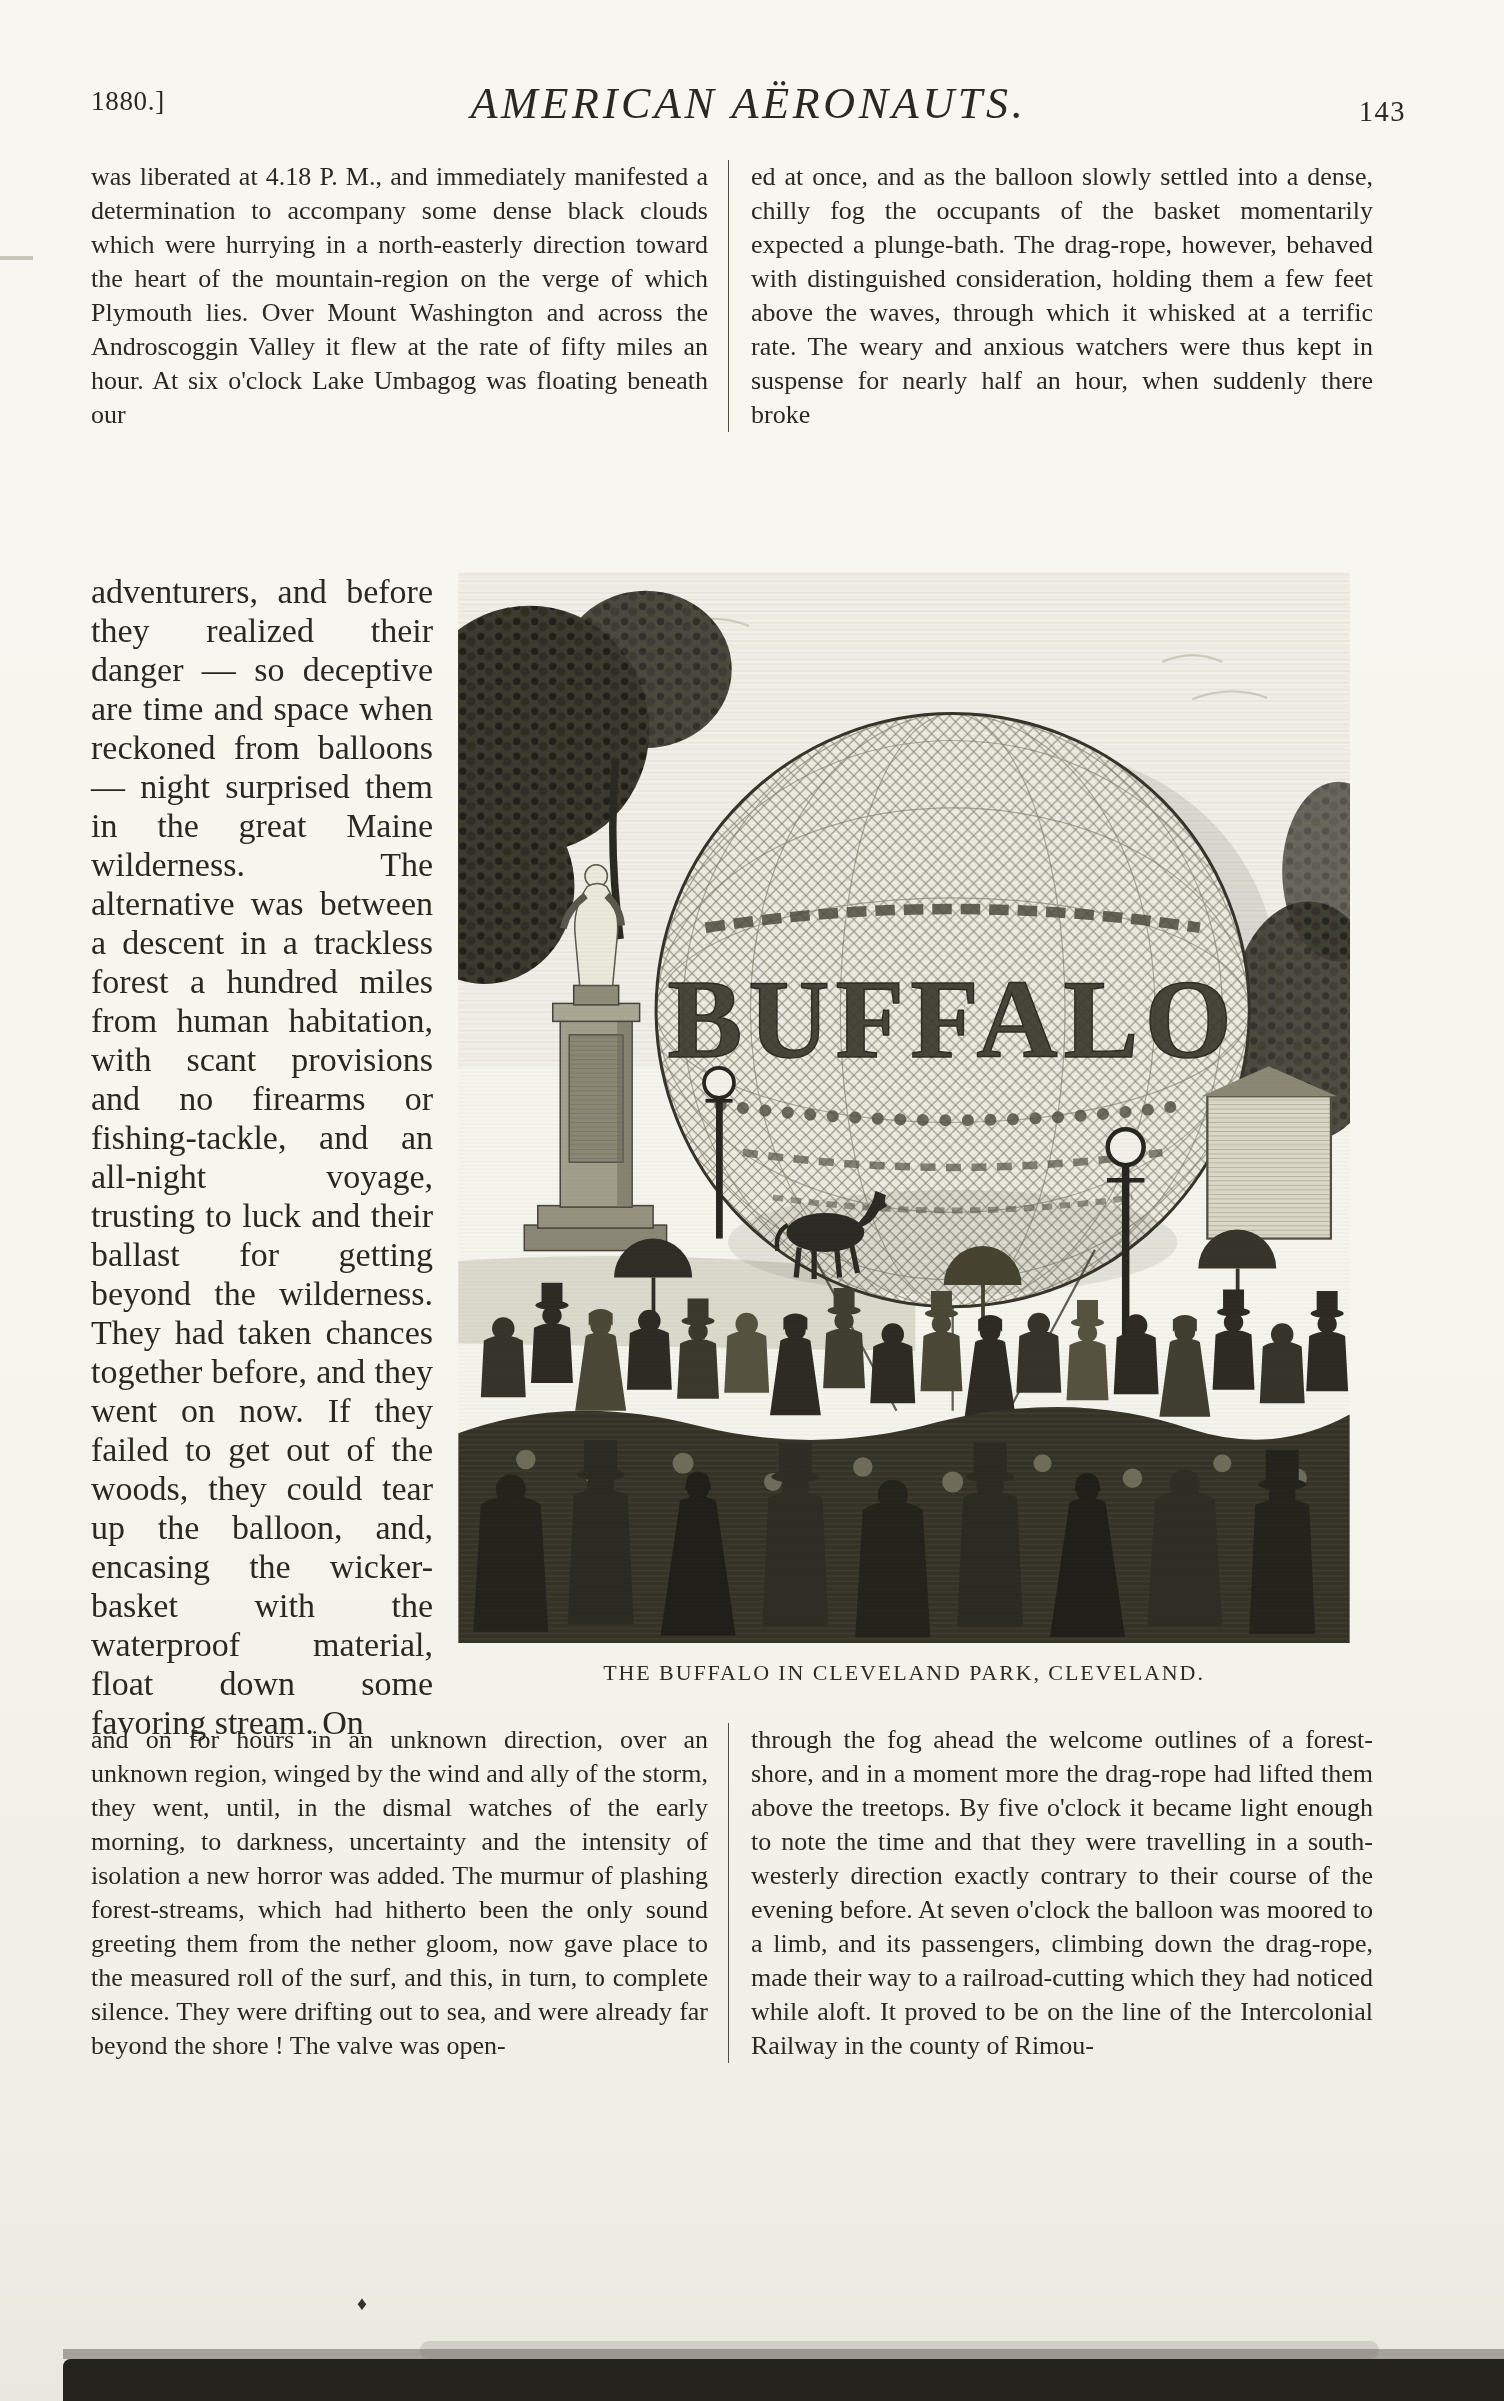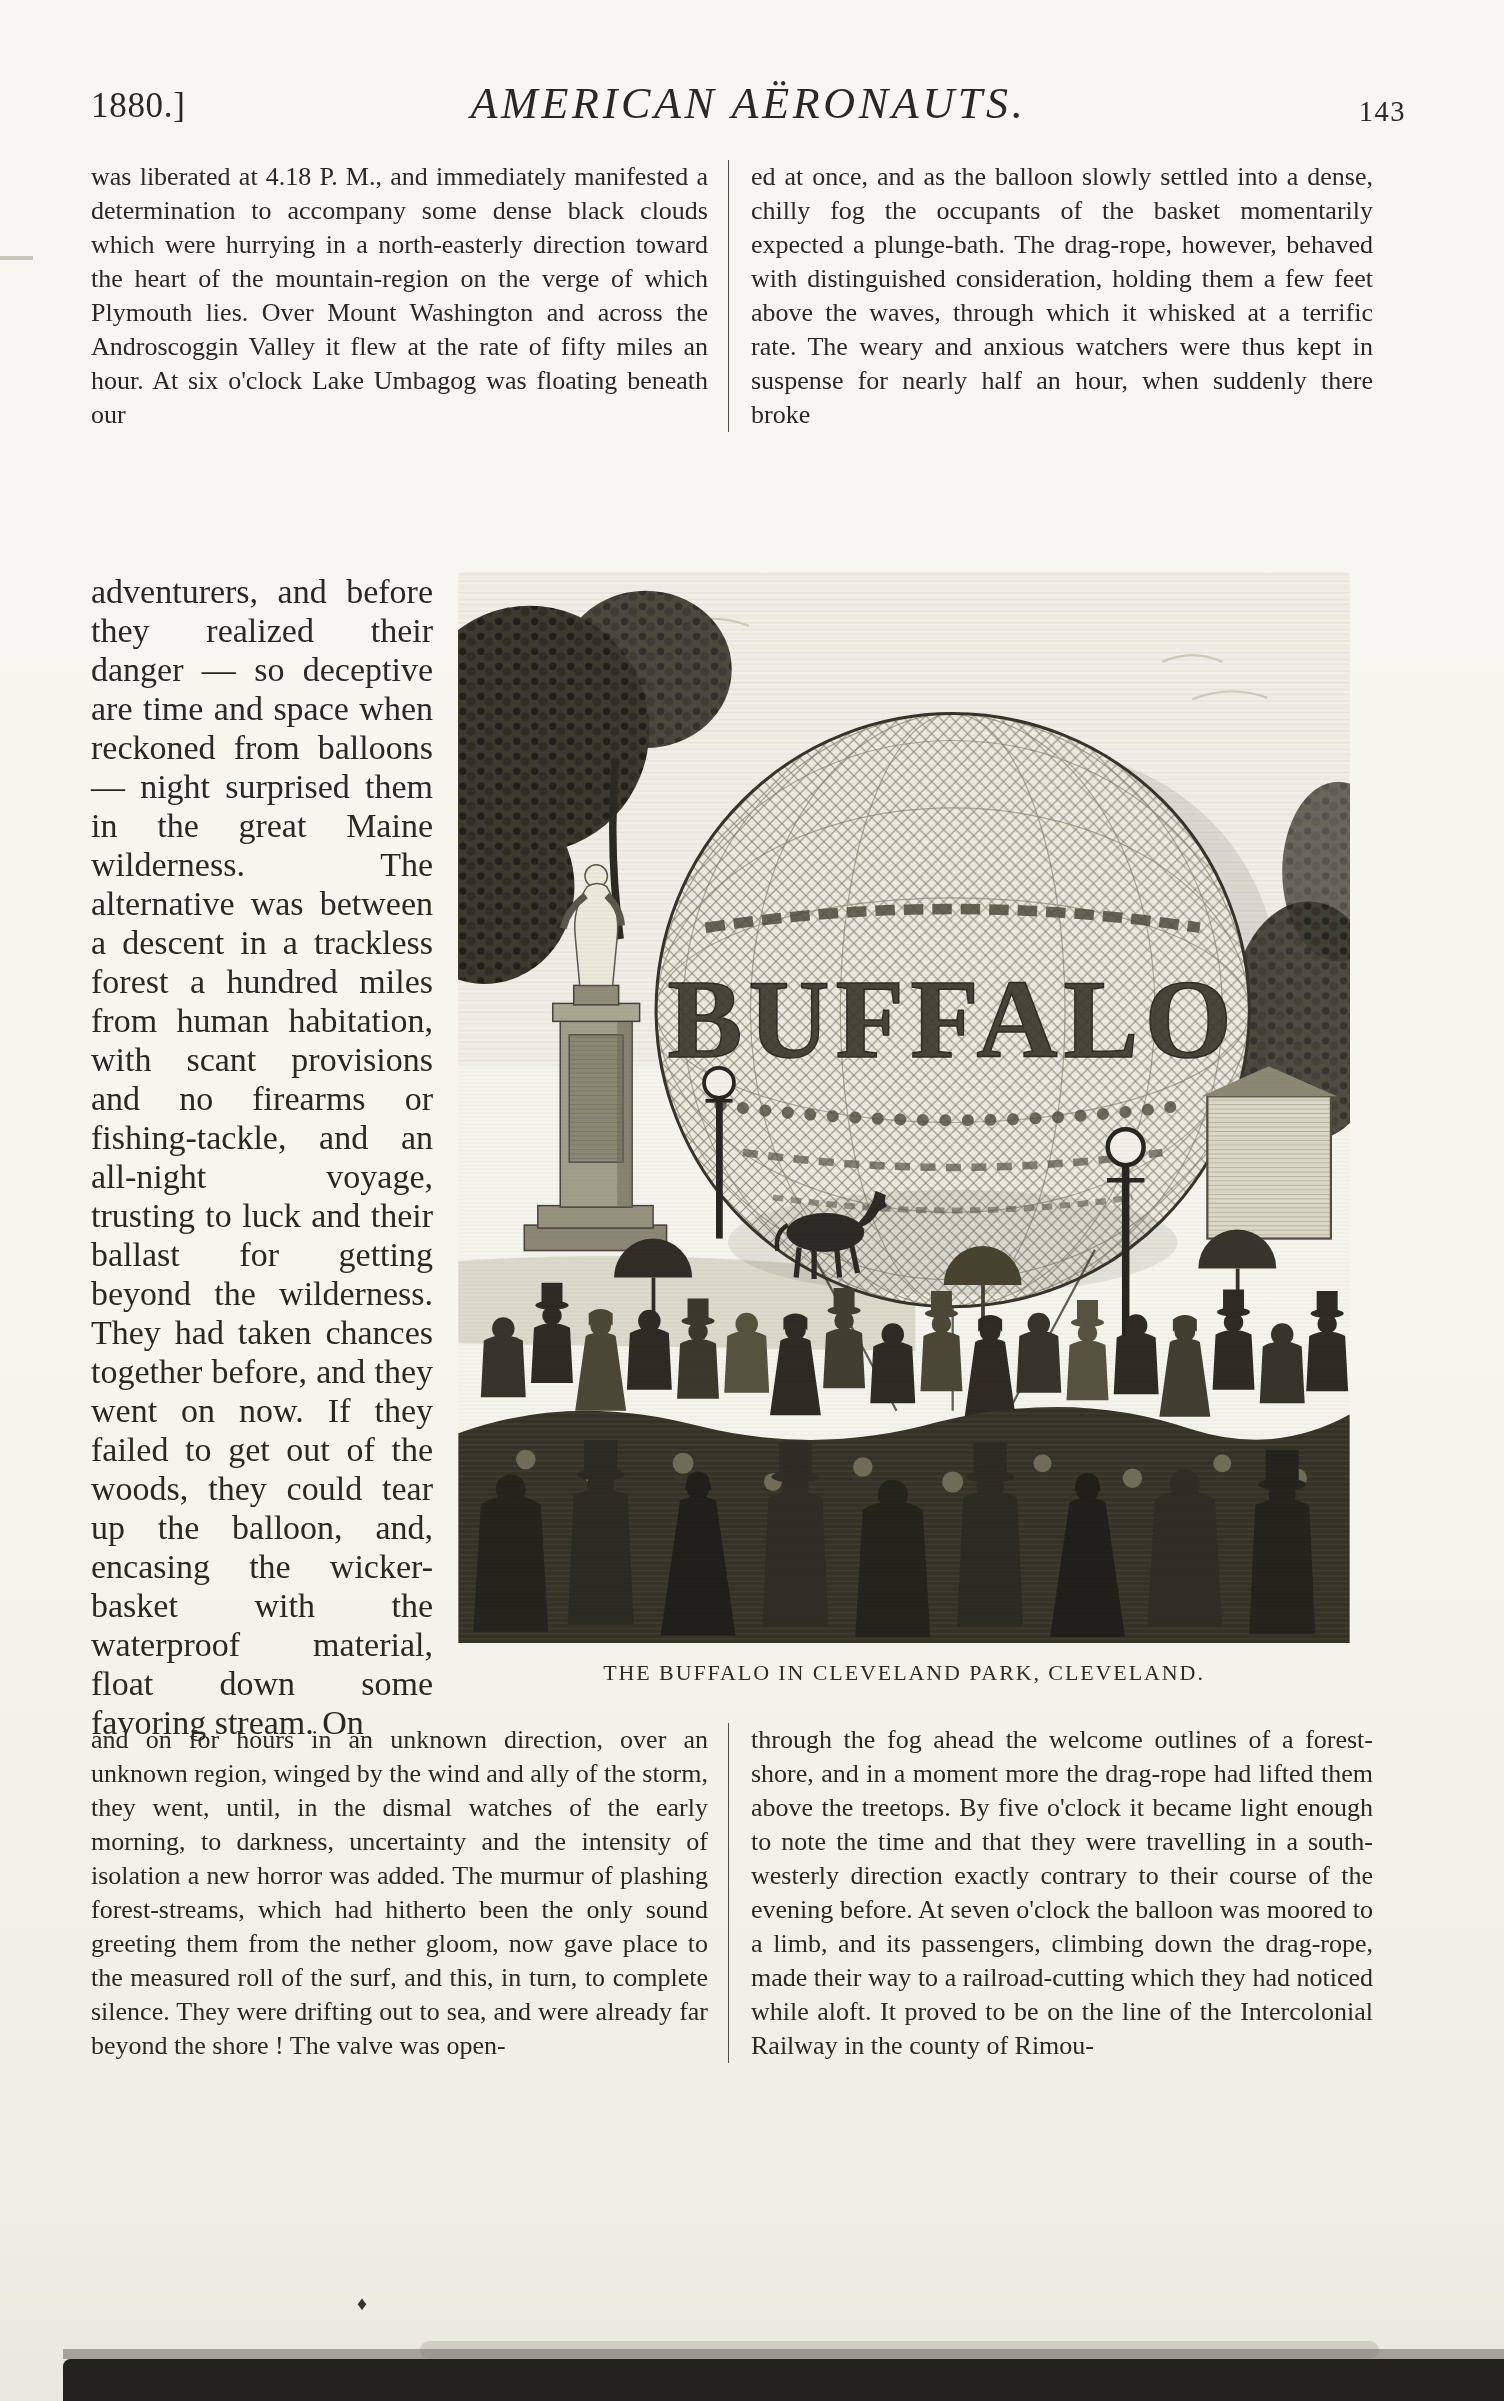--- a/index.html
+++ b/index.html
@@ -3,21 +3,21 @@
 <meta charset="utf-8">
 <style>
   html,body{margin:0;padding:0;background:#dddbd4;}
   .page{
     position:relative;width:1505px;height:2401px;overflow:hidden;
     background:linear-gradient(180deg,#f7f6f0 0%,#f6f5ee 55%,#efeee6 92%,#e9e8df 100%);
     font-family:"Liberation Serif",serif;color:#292822;
   }
   
   .header{position:absolute;top:75px;left:91px;right:99px;height:52px;}
-  .year{position:absolute;left:0;top:10.5px;font-size:35px;letter-spacing:0.7px;}
+  .year{position:absolute;left:0;top:10.5px;font-size:27px;letter-spacing:0.7px;}
   .title{position:absolute;left:0;right:0;top:3px;text-align:center;font-size:44px;font-style:italic;letter-spacing:3.7px;}
   .pagenum{position:absolute;right:0;top:21px;font-size:28.5px;letter-spacing:1.5px;}
   
   .section{position:absolute;left:91px;width:1284px;display:flex;align-items:flex-start;}
   .section.top{top:160px;}
   .section.bottom{top:1723px;font-family:Liberation Serif, serif;}
   .col{margin:0;font-size:26px;line-height:34px;text-align:justify;}
   .col.left{width:617px;padding-right:19.5px;}
   .col.right{width:622px;padding-left:22.5px;border-left:1.5px solid #514e44;}
   

